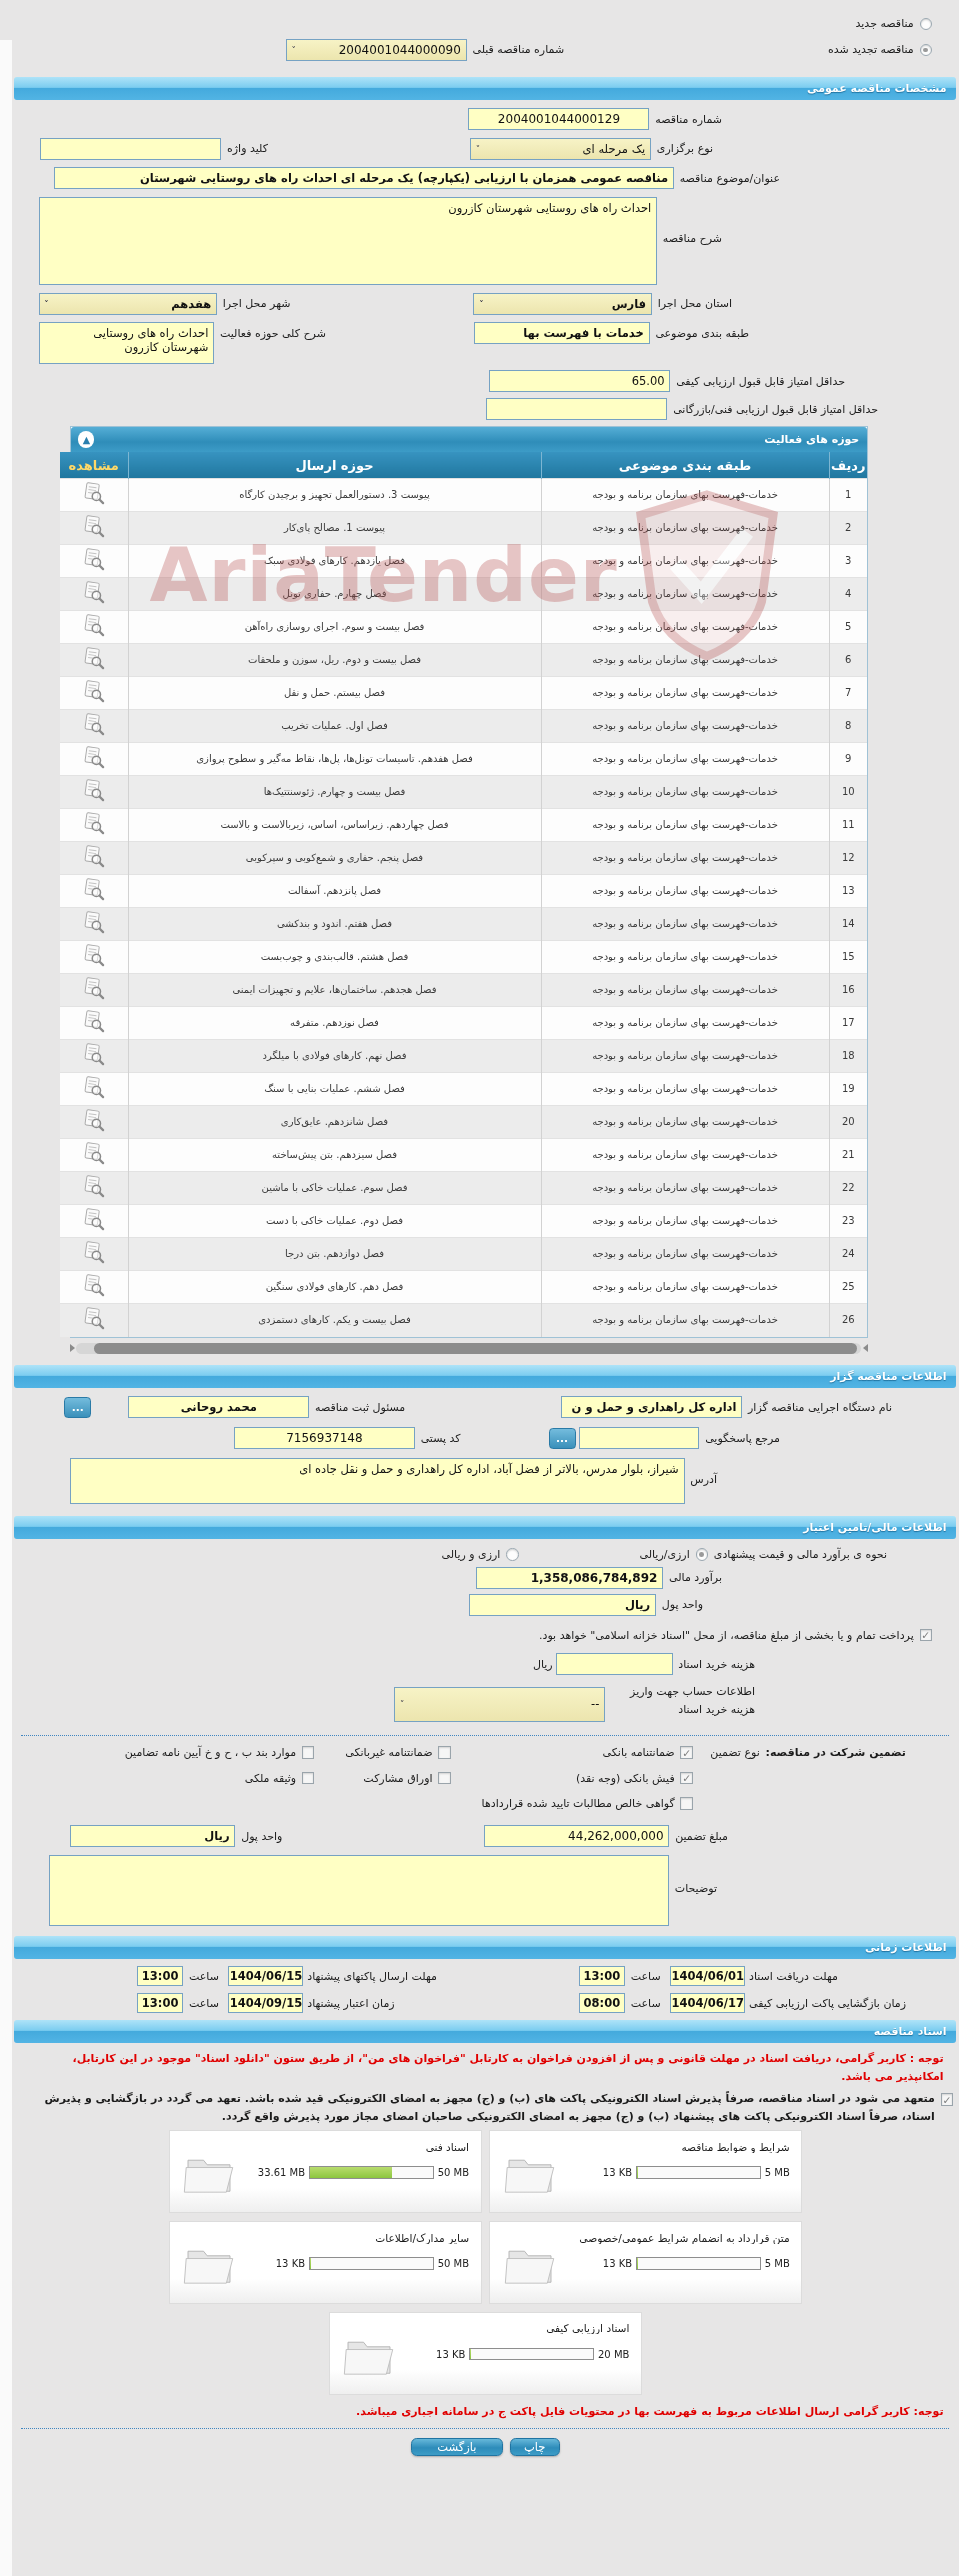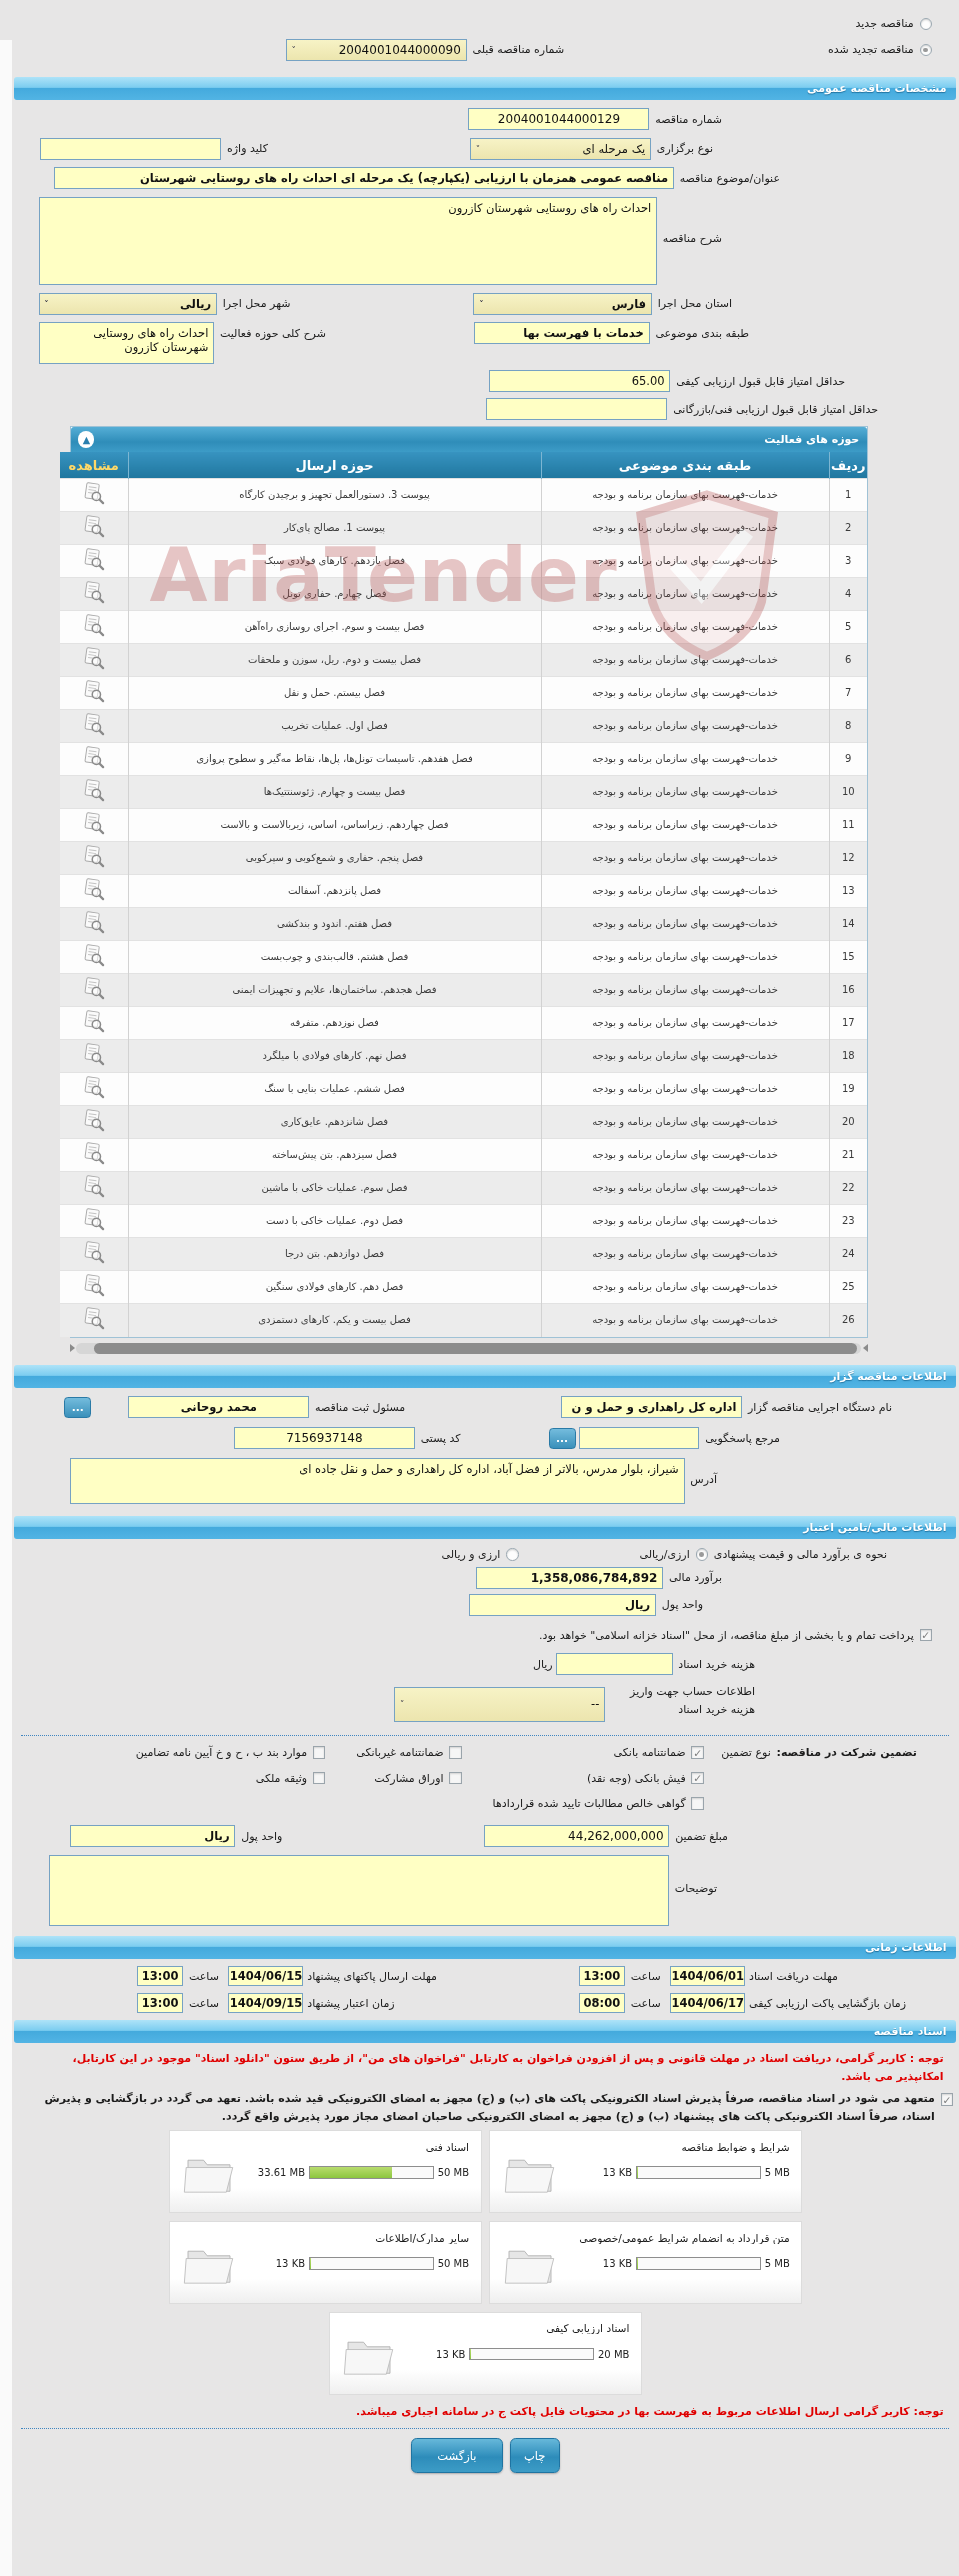--- a/index.html
+++ b/index.html
@@ -79,21 +79,21 @@
     position:relative; padding:9.6px 11.5px 0 11.5px; }
   .doc-card.center { grid-column:1 / span 2; width:313px; justify-self:center; }
   .doc-card .dc-title { font-size:10.6px; color:#1b1b1b; text-align:right; margin-bottom:13.5px;
     white-space:nowrap; overflow:hidden; }
   .dc-folder { position:absolute; left:13.5px; top:21px; }
   .dc-progress { display:flex; align-items:center; justify-content:flex-end; gap:3.8px; direction:ltr; margin-left:62px; }
   .dc-size,.dc-max { font-size:10px; color:#222; white-space:nowrap; }
   .dc-bar { width:125px; height:12.5px; border:1px solid #8e8e8e; background:#fafafa; position:relative; }
   .dc-fill { position:absolute; left:0; top:0; bottom:0; background:linear-gradient(#b8dc6e,#8cc63f); }
 
-  .btn { height:35px; border-radius:5.8px; border:1px solid #1f74a2; color:#fff; font-size:11.5px;
+  .btn { height:18px; border-radius:5.8px; border:1px solid #1f74a2; color:#fff; font-size:11.5px;
     background:linear-gradient(#66b8da 0%, #2d8cba 55%, #3d9cc6 100%); display:flex; align-items:center;
     justify-content:center; cursor:pointer; box-shadow:0 1px 1.9px rgba(0,0,0,.25); }
   .footer-btns { display:flex; justify-content:center; gap:6.7px; margin-top:9.6px; }
 </style>
 </head>
 <body>
 
 <div class="page">
   <div class="left-strip"></div>
   <div class="content">
@@ -143,21 +143,21 @@
     </div>
 
     <div class="form-row" style="margin-top:7.7px;">
       <span class="lbl" style="margin-right:200px;">استان محل اجرا</span>
       <span class="field dropdown bold" style="width:181px;">
         <span>فارس</span>
         <span class="arrow">˅</span>
       </span>
       <span class="lbl" style="margin-right:183px;">شهر محل اجرا</span>
       <span class="field dropdown bold" style="width:181px;">
-        <span>ریالی</span>
+        <span>هفدهم</span>
         <span class="arrow">˅</span>
       </span>
     </div>
 
     <div class="form-row" style="margin-top:7.7px; align-items:flex-start;">
       <span class="lbl" style="margin-right:183px; margin-top:4.8px;">طبقه بندی موضوعی</span>
       <span class="field bold" style="width:181px;">خدمات با فهرست بها</span>
       <span class="lbl" style="margin-right:148px; margin-top:4.8px;">شرح کلی حوزه فعالیت</span>
       <span class="field textarea" style="width:181px; height:42px;">احداث راه های روستایی شهرستان کازرون</span>
     </div>
@@ -607,21 +607,21 @@
       <span class="lbl" style="white-space:normal; width:144px; margin-right:177px; line-height:1.6;">اطلاعات حساب جهت واریز هزینه خرید اسناد</span>
       <span class="field dropdown" style="width:211px; margin-top:3.8px; height:35px;">
         <span>--</span>
         <span class="arrow">˅</span>
       </span>
     </div>
 
     <div class="dotted-sep" style="margin-top:13.5px;"></div>
 
     <div class="form-row" style="margin-top:9.6px; align-items:flex-start;">
-      <span class="lbl" style="margin-right:15px; font-weight:bold;">تضمین شرکت در مناقصه:</span>
+      <span class="lbl" style="margin-right:26px; font-weight:bold;">تضمین شرکت در مناقصه:</span>
       <span class="lbl" style="margin-left:17.3px;">نوع تضمین</span>
       <div id="guarantee-cols" style="display:flex; gap:25px;">
           <div style="display: flex; flex-direction: column; gap: 12.5px;">
             <div style="display: flex; align-items: center;">
               <span class="checkbox">✓</span>
               <span class="lbl">ضمانتنامه بانکی</span>
             </div>
             <div style="display: flex; align-items: center;">
               <span class="checkbox">✓</span>
               <span class="lbl">فیش بانکی (وجه نقد)</span>

